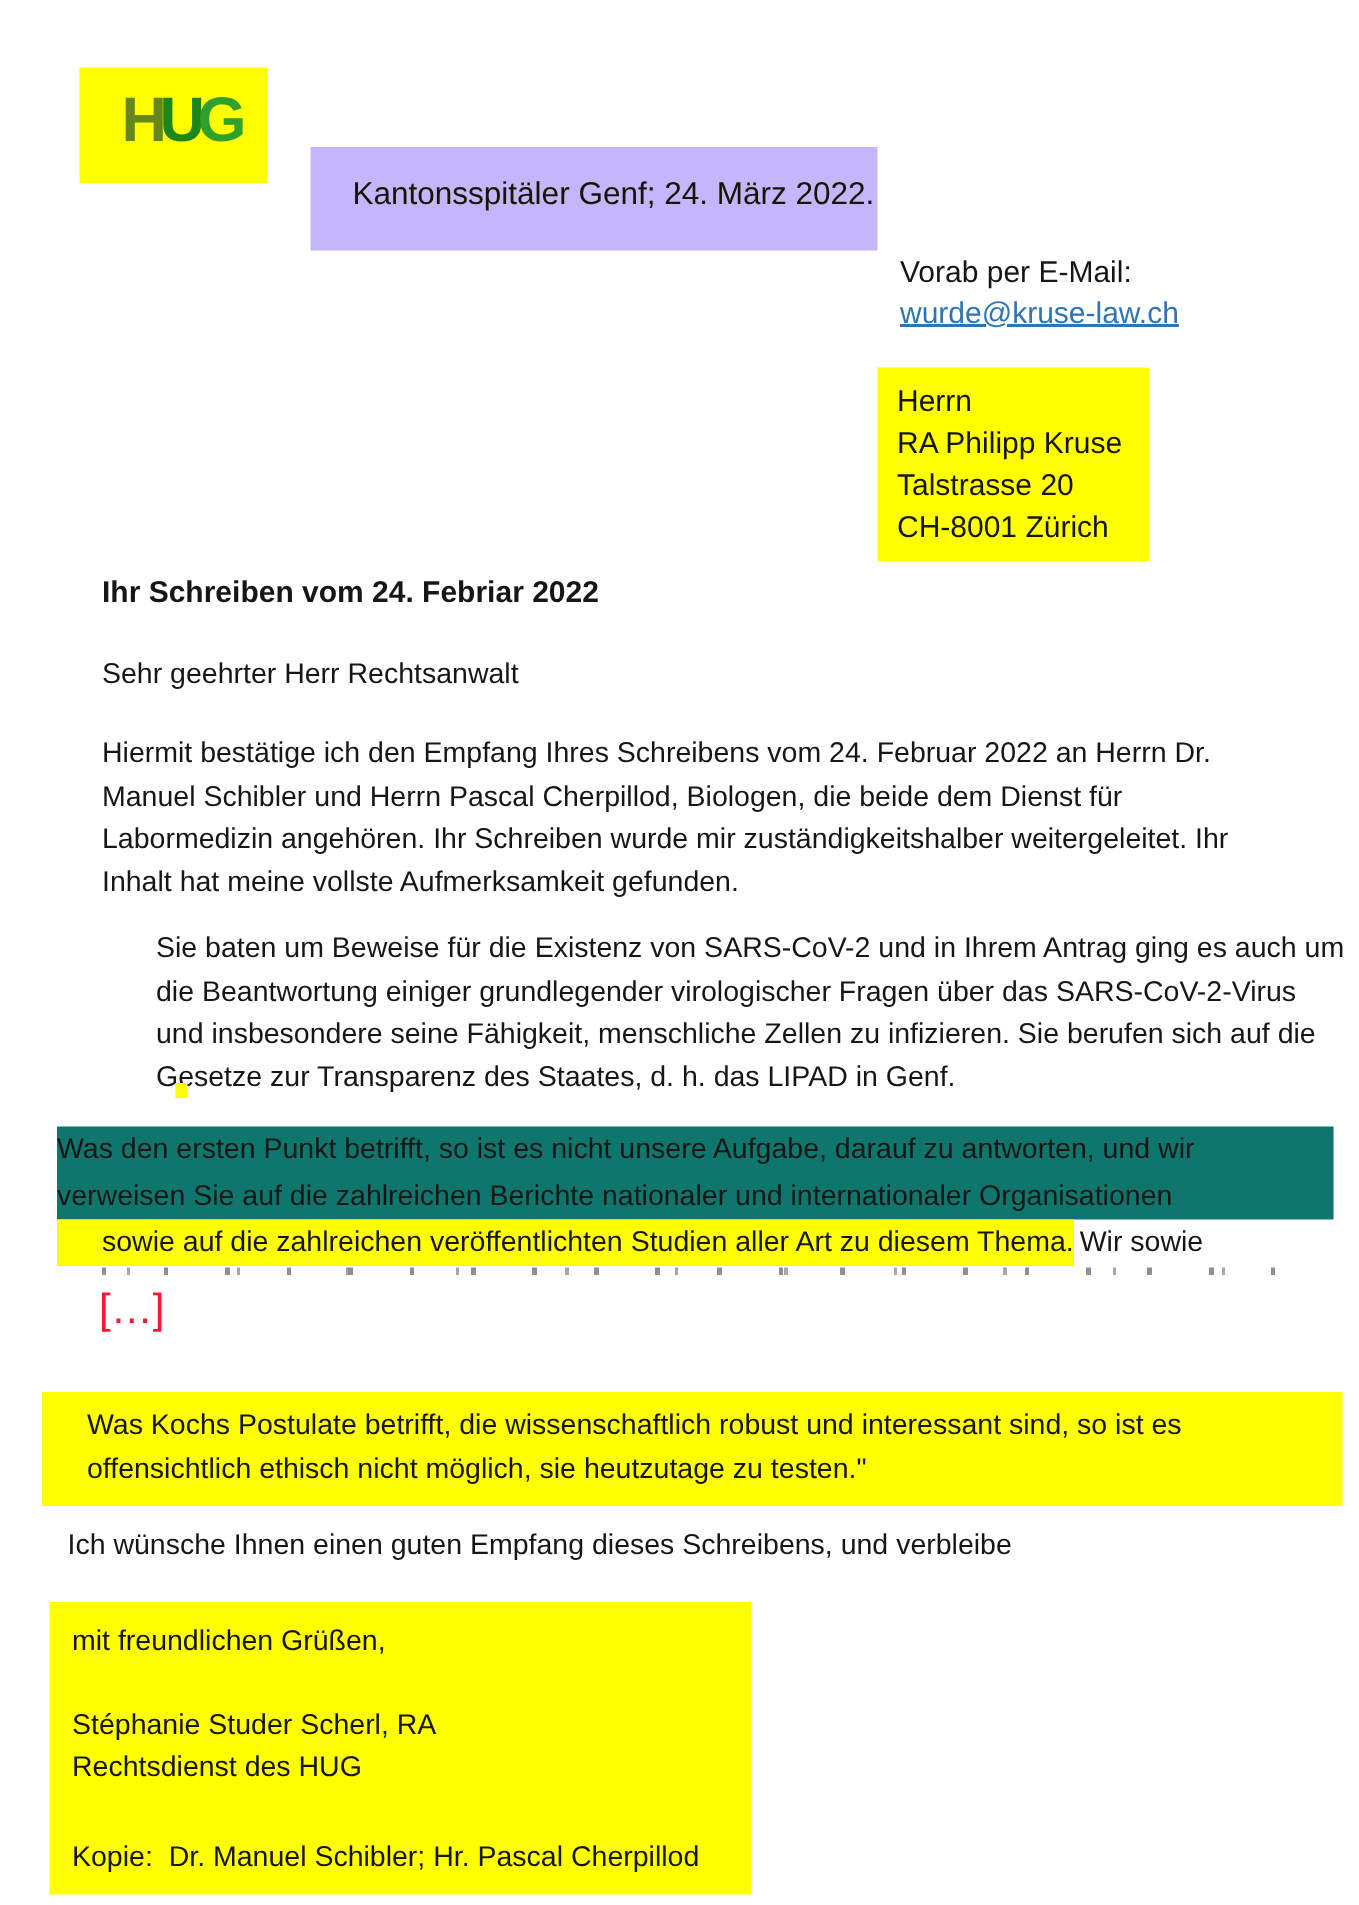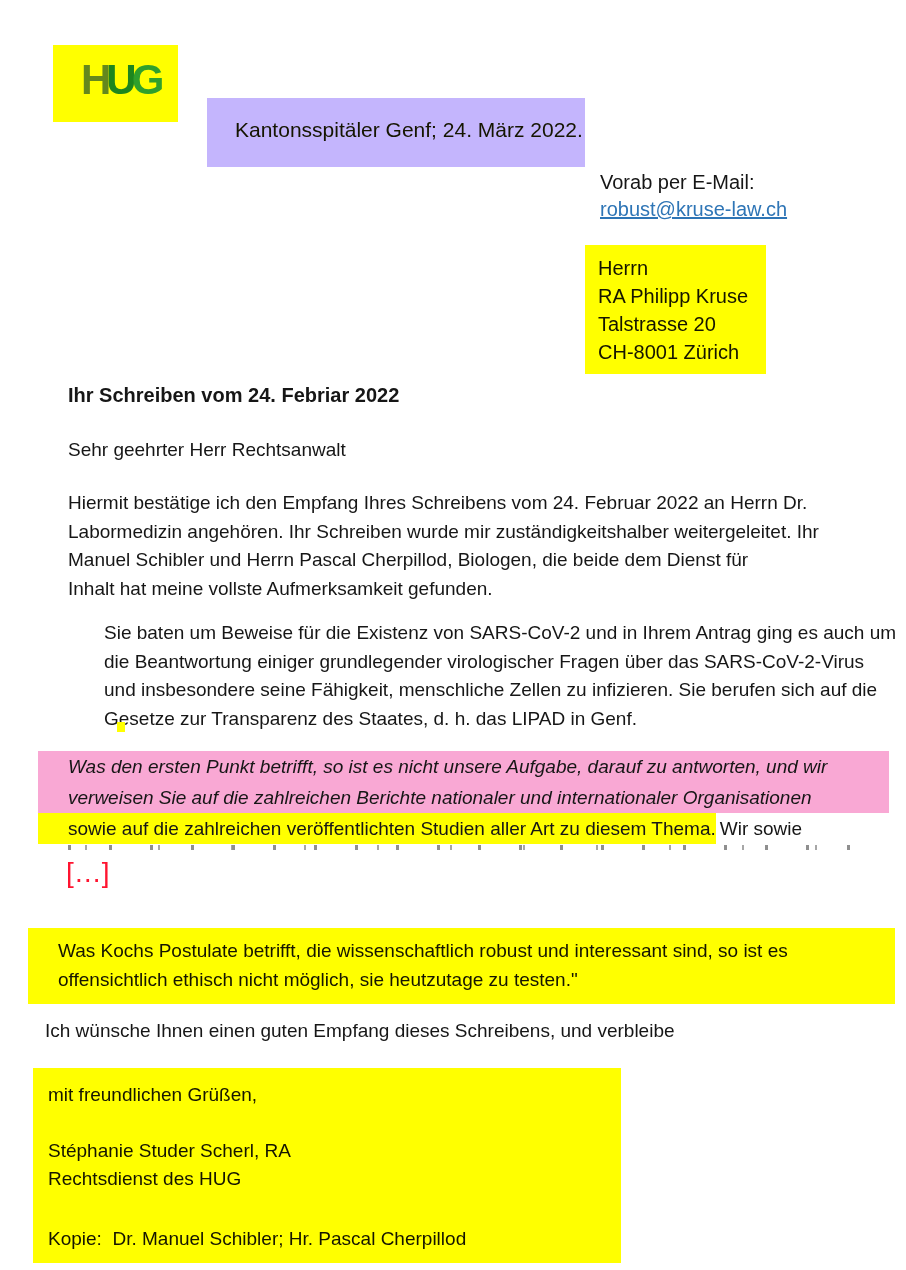--- a/index.html
+++ b/index.html
@@ -31,73 +31,73 @@
   .subject{left:68px;top:384px;font-size:20px;font-weight:700;white-space:nowrap;}
   .salutation{left:68px;top:439px;font-size:19px;white-space:nowrap;}
   .para{font-size:19px;line-height:28.5px;}
   .para .ln{white-space:nowrap;}
   .p1{left:68px;top:489px;width:830px;}
   .p2{left:68px;top:619px;width:830px;margin-left:36px;}
   .zur-mark{left:117px;top:722px;width:8px;height:10px;background:#ffff00;}
   
   .hlpara{left:38px;top:751px;width:851px;font-size:19px;}
   .hl-row{height:31px;line-height:31px;white-space:nowrap;}
-  .hl-full{background:#f9a8d4;padding-left:30px;font-style:italic;}
+  .hl-full{background:#0f766e;}
   .hl-part .seg-hl{background:#ffff00;padding-left:30px;display:inline-block;height:31px;}
   .hl-part .seg-tail{padding-left:4px;}
   
   .cutoff{left:68px;top:845px;width:800px;height:5px;overflow:hidden;
     background:
       repeating-linear-gradient(90deg,#6a6a6a 0 3px,transparent 3px 41px),
       repeating-linear-gradient(90deg,transparent 0 17px,#8a8a8a 17px 19px,transparent 19px 73px);
     opacity:.75;}
   
   .omission{left:66px;top:858px;font-size:28px;color:#ff1430;line-height:30px;}
   
   .quote-box{left:28px;top:928px;width:867px;height:76px;background:#ffff00;padding:8px 0 0 30px;box-sizing:border-box;}
   .quote-line{font-size:19px;line-height:29px;color:#151500;white-space:nowrap;}
   
   .closing{left:45px;top:1020px;font-size:19px;white-space:nowrap;}
   
-  .sig-box{left:33px;top:1068px;width:588px;height:195px;background:#ffff00;padding:13px 0 0 15px;box-sizing:border-box;}
+  .sig-box{left:33px;top:1068px;width:468px;height:195px;background:#ffff00;padding:13px 0 0 15px;box-sizing:border-box;}
   .sig-line{font-size:19px;line-height:28px;color:#151500;white-space:nowrap;}
   .sig-gap{height:28px;}
   .sig-copy{margin-top:4px;}
 </style>
 </head>
 <body>
 
 <div class="page">
 
   <div class="abs logo-box">
     <div class="logo-text"><span class="logo-h">H</span><span class="logo-u">U</span><span class="logo-g">G</span></div>
   </div>
 
   <div class="abs date-box">
     <div class="date-text">Kantonsspitäler Genf; 24. März 2022.</div>
   </div>
 
   <div class="abs delivery-label">Vorab per E-Mail:</div>
-  <a class="abs email-link">robust@kruse-law.ch</a>
+  <a class="abs email-link">wurde@kruse-law.ch</a>
 
   <div class="abs addr-box">
     <div class="addr-line">Herrn</div>
     <div class="addr-line">RA Philipp Kruse</div>
     <div class="addr-line">Talstrasse 20</div>
     <div class="addr-line">CH-8001 Zürich</div>
   </div>
 
   <div class="abs subject">Ihr Schreiben vom 24. Febriar 2022</div>
 
   <div class="abs salutation">Sehr geehrter Herr Rechtsanwalt</div>
 
   <div class="abs para p1">
     <div class="ln">Hiermit bestätige ich den Empfang Ihres Schreibens vom 24. Februar 2022 an Herrn Dr.</div>
+    <div class="ln">Manuel Schibler und Herrn Pascal Cherpillod, Biologen, die beide dem Dienst für</div>
     <div class="ln">Labormedizin angehören. Ihr Schreiben wurde mir zuständigkeitshalber weitergeleitet. Ihr</div>
-    <div class="ln">Manuel Schibler und Herrn Pascal Cherpillod, Biologen, die beide dem Dienst für</div>
     <div class="ln">Inhalt hat meine vollste Aufmerksamkeit gefunden.</div>
   </div>
 
   <div class="abs para p2">
     <div class="ln">Sie baten um Beweise für die Existenz von SARS-CoV-2 und in Ihrem Antrag ging es auch um</div>
     <div class="ln">die Beantwortung einiger grundlegender virologischer Fragen über das SARS-CoV-2-Virus</div>
     <div class="ln">und insbesondere seine Fähigkeit, menschliche Zellen zu infizieren. Sie berufen sich auf die</div>
     <div class="ln">Gesetze zur Transparenz des Staates, d. h. das LIPAD in Genf.</div>
   </div>
   <div class="abs zur-mark"></div>

